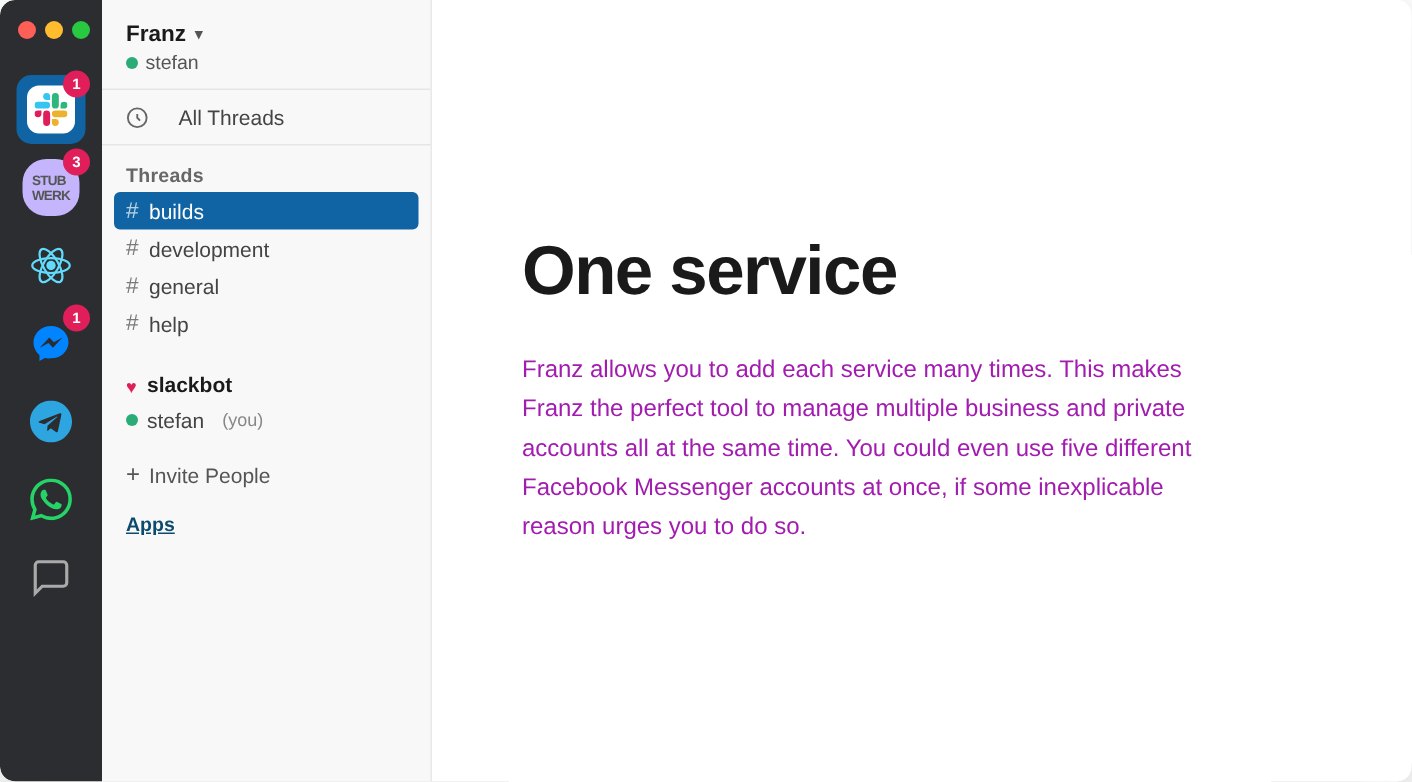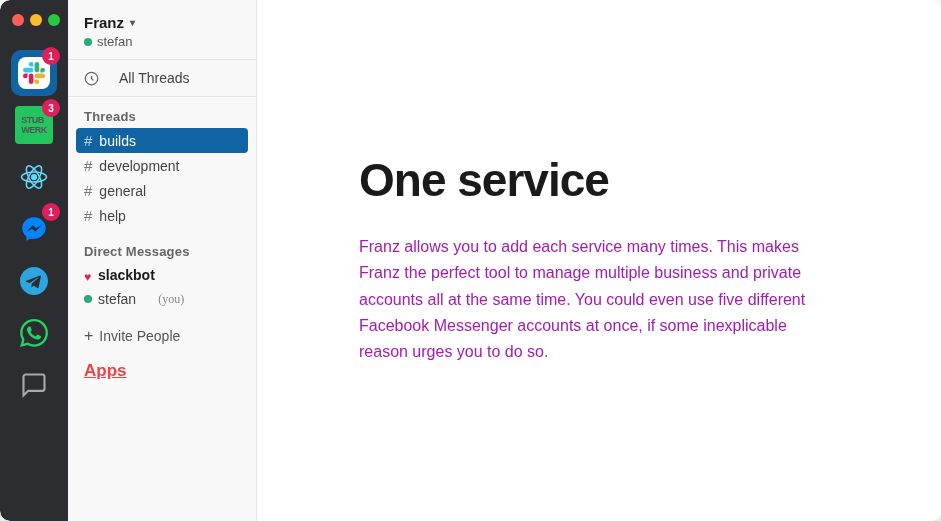--- a/index.html
+++ b/index.html
@@ -85,34 +85,34 @@
       align-items: center;
       justify-content: center;
       overflow: hidden;
     }
     .slack-icon svg { width: 22px; height: 22px; }
 
     
     .stub-icon {
       width: 38px;
       height: 38px;
-      background: #22c55e;
-      border-radius: 4px;
+      background: #c4b5fd;
+      border-radius: 16px;
       display: flex;
       align-items: center;
       justify-content: center;
       font-size: 9px;
       font-weight: bold;
       color: #555;
       letter-spacing: -0.5px;
     }
 
     
     .sidebar {
-      width: 189px;
+      width: 220px;
       background: #f8f8f8;
       border-right: 1px solid #e8e8e8;
       display: flex;
       flex-direction: column;
       flex-shrink: 0;
       padding-top: 0;
     }
 
     .sidebar-header {
       padding: 14px 16px 10px 16px;
@@ -208,48 +208,48 @@
     }
     .dm-dot {
       width: 8px;
       height: 8px;
       border-radius: 50%;
       flex-shrink: 0;
     }
     .dm-dot.green { background: #2bac76; }
     .dm-dot.heart { color: #e01e5a; font-size: 12px; line-height: 1; }
     .dm-name { font-weight: 600; color: #1a1a1a; text-align: right; }
-    .dm-you { color: #888; font-size: 12px; font-weight: 400; margin-left: 16px; font-family: Liberation Serif, serif; }
+    .dm-you { color: #888; font-size: 12px; font-weight: 400; margin-left: 6px; }
 
     .invite-btn {
       display: flex;
       align-items: center;
       gap: 6px;
       padding: 8px 16px;
       font-size: 14px;
       color: #555;
       cursor: pointer;
       margin-top: 4px;
     }
     .invite-plus { font-size: 16px; font-weight: 300; }
 
     .apps-label {
-      font-size: 17px;
+      font-size: 13px;
       font-weight: 700;
-      color: #ef4444;
+      color: #0c4a6e;
       padding: 8px 16px 4px 16px;
       text-decoration: underline;
     }
 
     
     .main-content {
       flex: 1;
       display: flex;
       align-items: center;
-      justify-content: center;
+      justify-content: flex-start;
       padding: 60px 60px;
       background: #fff;
     }
 
     .promo-text {
       max-width: 480px;
     }
 
     .promo-headline {
       font-size: 46px;
@@ -368,21 +368,20 @@
       <span class="channel-hash">#</span>
       <span>general</span>
     </div>
     <div class="channel-item">
       <span class="channel-hash">#</span>
       <span>help</span>
     </div>
   </div>
 
   <div class="sidebar-section">
-    <div class="section-label">Direct Messages</div>
 
     <div class="dm-item">
       <span class="dm-dot heart">♥</span>
       <span class="dm-name">slackbot</span>
     </div>
     <div class="dm-item">
       <div class="dm-dot green"></div>
       <span>stefan</span>
       <span class="dm-you">(you)</span>
     </div>

